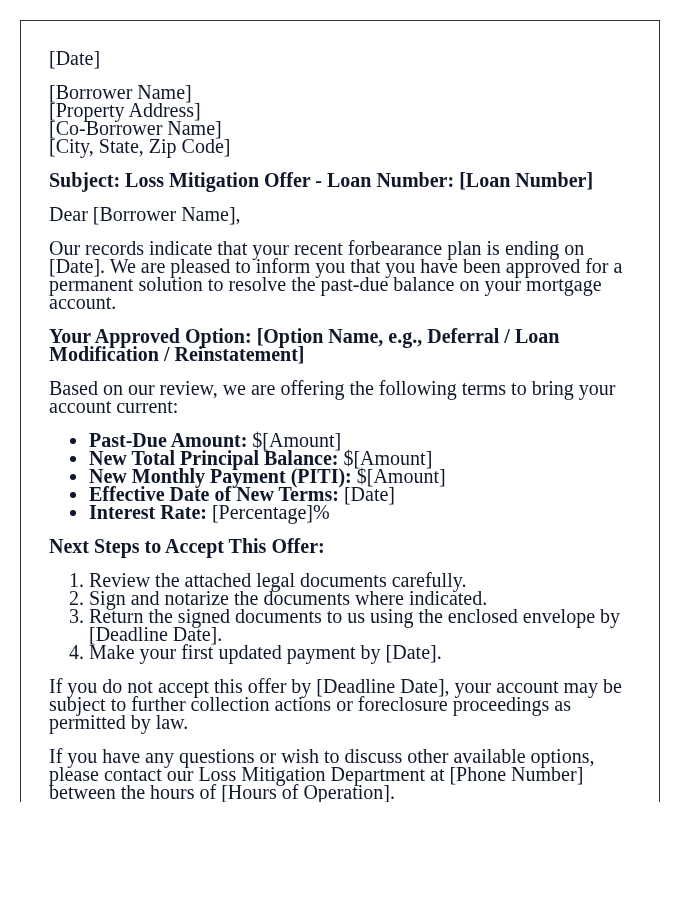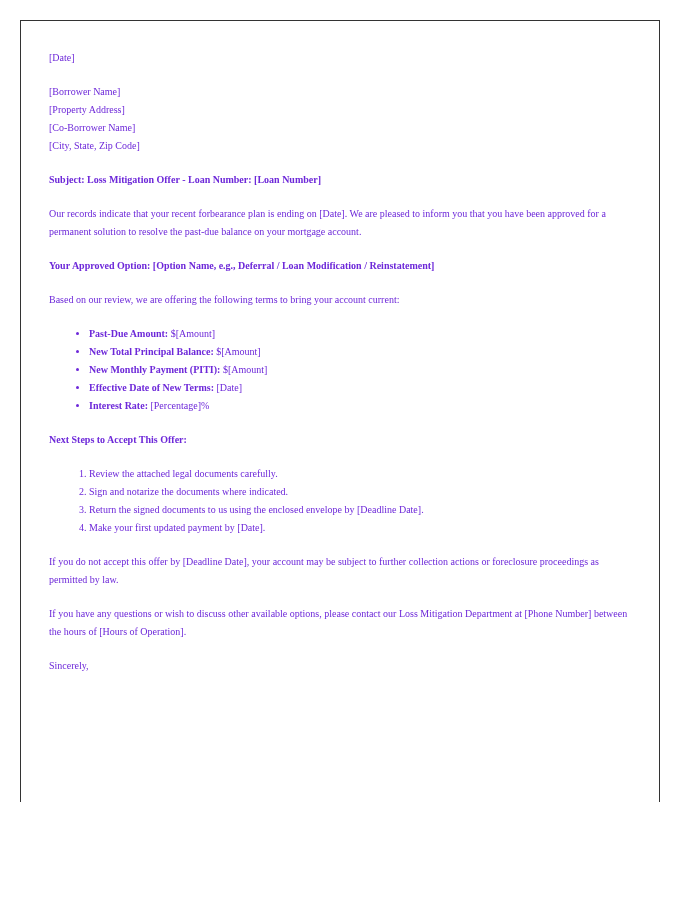--- a/index.html
+++ b/index.html
@@ -9,23 +9,23 @@
       left: 20px; top: 20px;
       width: 640px; height: 782px;
       border: 1px solid #333333;
       border-bottom: none;
       overflow: hidden;
       box-sizing: border-box;
     }
     .letter {
       padding: 28px 28px 0 28px;
       font-family: "Liberation Serif", serif;
-      font-size: 10px;
+      font-size: 20px;
       line-height: 18px;
-      color: #6d28d9;
+      color: #0f172a;
     }
     .letter p { margin: 0 0 16px 0; }
     .letter .block { margin: 0 0 16px 0; }
     .letter .block div { margin: 0; }
     .bold { font-weight: bold; margin-top: 27px; }
     ul, ol { margin: 0 0 16px 0; padding-left: 40px; }
     li { margin: 0; }
   </style>
 </head>
 <body>
@@ -35,20 +35,21 @@
     <p>[Date]</p>
 
     <div class="block">
       <div>[Borrower Name]</div>
       <div>[Property Address]</div>
       <div>[Co-Borrower Name]</div>
       <div>[City, State, Zip Code]</div>
     </div>
 
     <p class="bold">Subject: Loss Mitigation Offer - Loan Number: [Loan Number]</p>
+    <p>Dear [Borrower Name],</p>
     <p>Our records indicate that your recent forbearance plan is ending on [Date]. We are pleased to inform you that you have been approved for a permanent solution to resolve the past-due balance on your mortgage account.</p>
     <p class="bold">Your Approved Option: [Option Name, e.g., Deferral / Loan Modification / Reinstatement]</p>
     <p>Based on our review, we are offering the following terms to bring your account current:</p>
 
     <ul>
       <li><span class="bold">Past-Due Amount:</span><span> $[Amount]</span></li>
       <li><span class="bold">New Total Principal Balance:</span><span> $[Amount]</span></li>
       <li><span class="bold">New Monthly Payment (PITI):</span><span> $[Amount]</span></li>
       <li><span class="bold">Effective Date of New Terms:</span><span> [Date]</span></li>
       <li><span class="bold">Interest Rate:</span><span> [Percentage]%</span></li>

